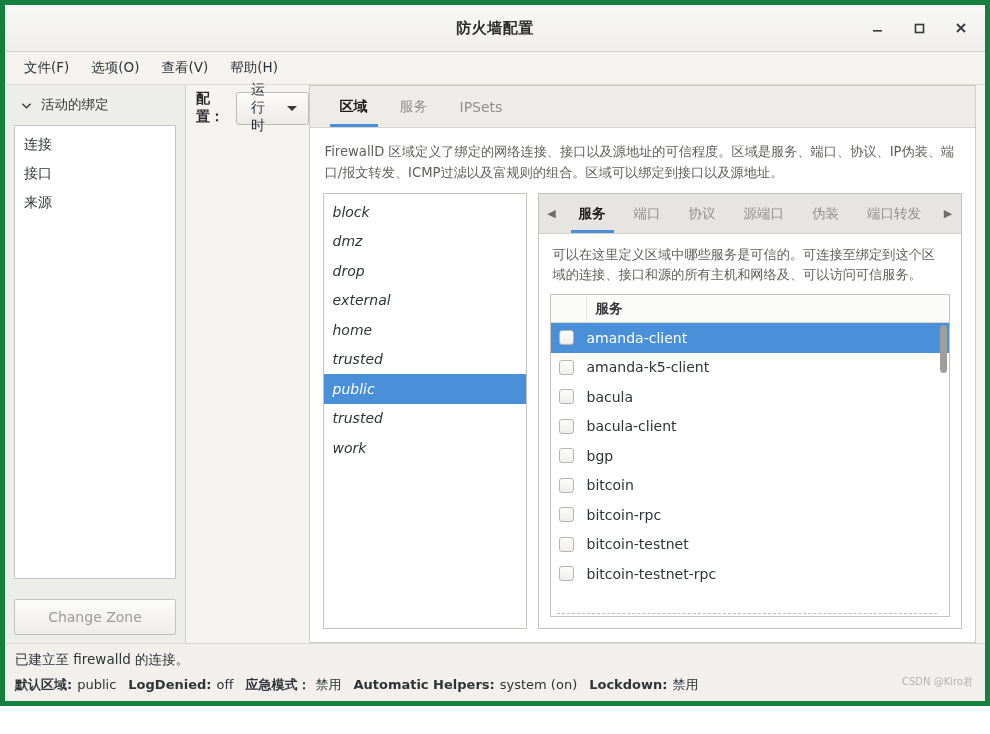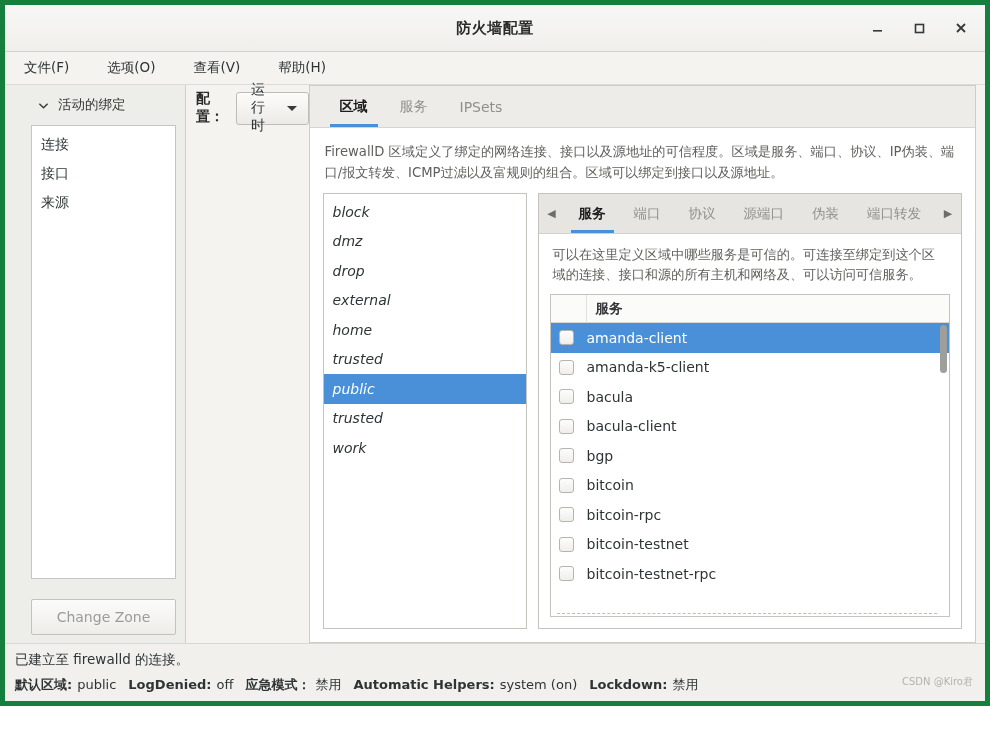--- a/index.html
+++ b/index.html
@@ -67,21 +67,21 @@
 
   
   .menubar {
     height: 32px;
     min-height: 32px;
     background: #f4f3f0;
     border-bottom: 1px solid #dcdbd6;
     display: flex;
     align-items: center;
     padding-left: 10px;
-    gap: 20px;
+    gap: 4px;
   }
   .menu-item {
     padding: 4px 9px;
     font-size: 13.5px;
     color: #2e3436;
     border-radius: 2px;
     white-space: nowrap;
   }
 
   
@@ -93,21 +93,21 @@
 
   
   .left-panel {
     width: 181px;
     min-width: 181px;
     background: #ededea;
     border-right: 1px solid #cfcec9;
     display: flex;
     flex-direction: column;
     box-sizing: border-box;
-    padding: 0 9px 8px 26px;
+    padding: 0 9px 8px 9px;
   }
   .binding-header {
     display: flex;
     align-items: center;
     gap: 9px;
     height: 40px;
     min-height: 40px;
     padding-left: 7px;
     font-size: 13.5px;
     color: #3a3a38;

